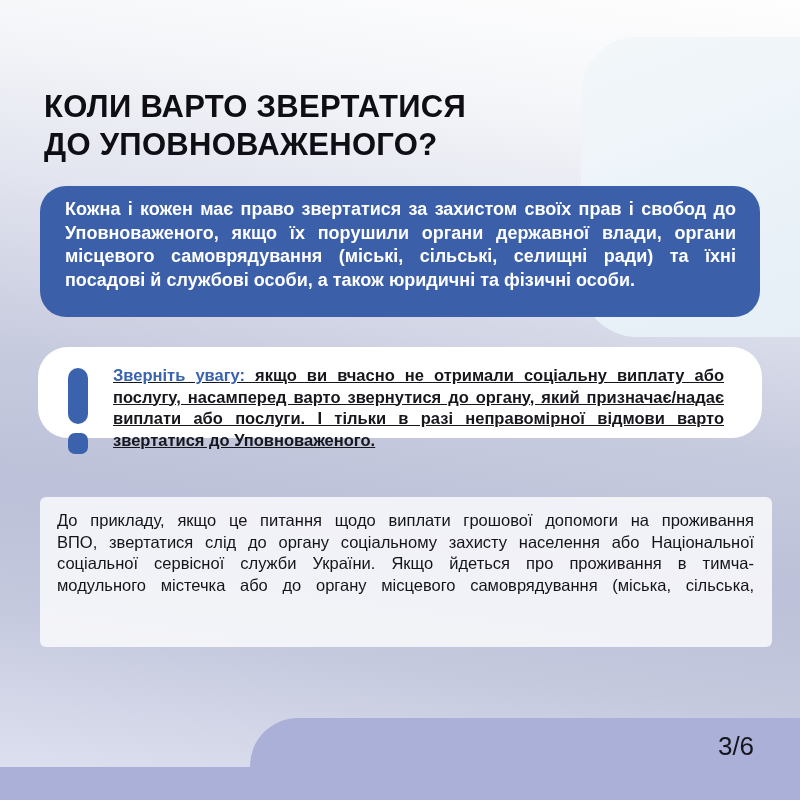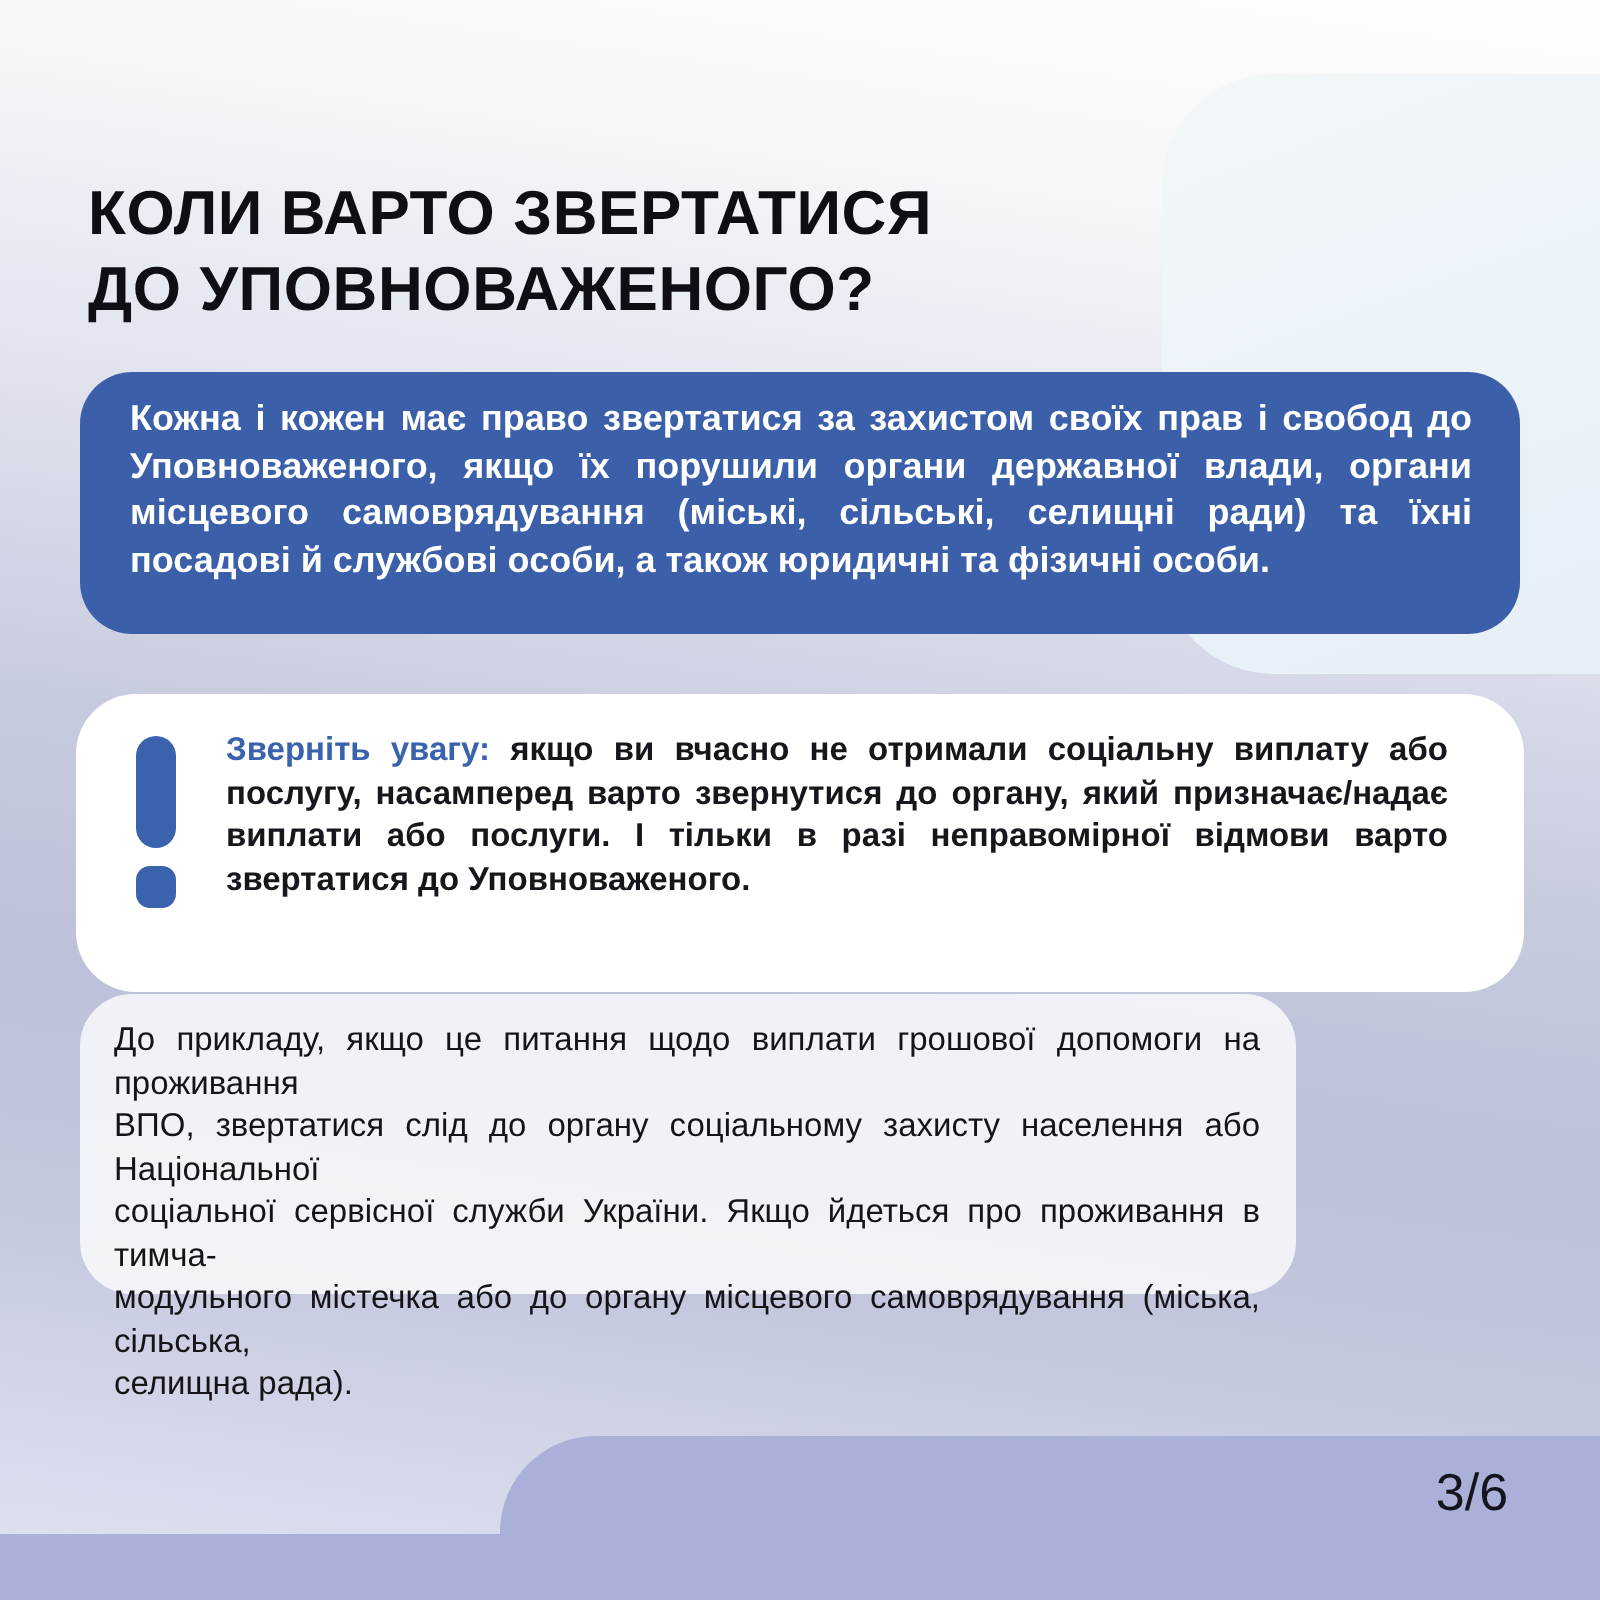--- a/index.html
+++ b/index.html
@@ -22,26 +22,26 @@
     background:#aab0d7;}
 
   .title{position:absolute;left:40px;top:84px;margin:4px;
     font-size:31px;line-height:38px;font-weight:800;letter-spacing:.3px;
     color:#0e0e14;}
 
   .card{position:absolute;left:40px;box-sizing:border-box;}
   .card-blue{top:186px;width:720px;height:131px;background:#3b60a9;
     border-radius:26px;padding:12px 24px 0 25px;
     color:#ffffff;font-size:18px;font-weight:700;line-height:23.5px;}
-  .card-notice{top:347px;left:38px;width:724px;height:149px;background:#ffffff;
+  .card-notice{top:347px;left:38px;width:724px;height:91px;background:#ffffff;
     border-radius:30px;padding:18px 38px 0 75px;
-    color:#16161d;font-size:16.5px;font-weight:700;line-height:21.5px;}
-  .card-example{top:497px;width:608px;height:150px;
+    color:#16161d;font-size:16.5px;font-weight:700;line-height:21.5px;text-decoration:underline;}
+  .card-example{top:497px;width:732px;height:150px;
     background:rgba(255,255,255,0.78);
-    border-radius:26px;padding:13px 18px 0 17px;
+    border-radius:6px;padding:13px 18px 0 17px;
     color:#141419;font-size:16.5px;font-weight:400;line-height:21.5px;}
 
   .jl{text-align:justify;text-align-last:justify;}
   .jl.last{text-align:left;text-align-last:auto;}
   .accent{color:#3a63ae;}
 
   
   .excl{position:absolute;left:30px;top:21px;width:20px;height:86px;}
   .excl .bar{position:absolute;left:0;top:0;width:20px;height:56px;
     border-radius:10px;background:#3a62ad;}
@@ -86,19 +86,18 @@
         <div class="jl last">звертатися до Уповноваженого.</div>
       </div>
   </section>
 
   <section class="card card-example">
     <div class="lines">
         <div class="jl">До прикладу, якщо це питання щодо виплати грошової допомоги на проживання</div>
         <div class="jl">ВПО, звертатися слід до органу соціальному захисту населення або Національної</div>
         <div class="jl">соціальної сервісної служби України. Якщо йдеться про проживання в тимча-</div>
         <div class="jl">модульного містечка або до органу місцевого самоврядування (міська, сільська,</div>
-        <div class="jl last">селищна рада).</div>
       </div>
   </section>
 
   <div class="pagenum">3/6</div>
 
 </div>
 
 </body></html>

